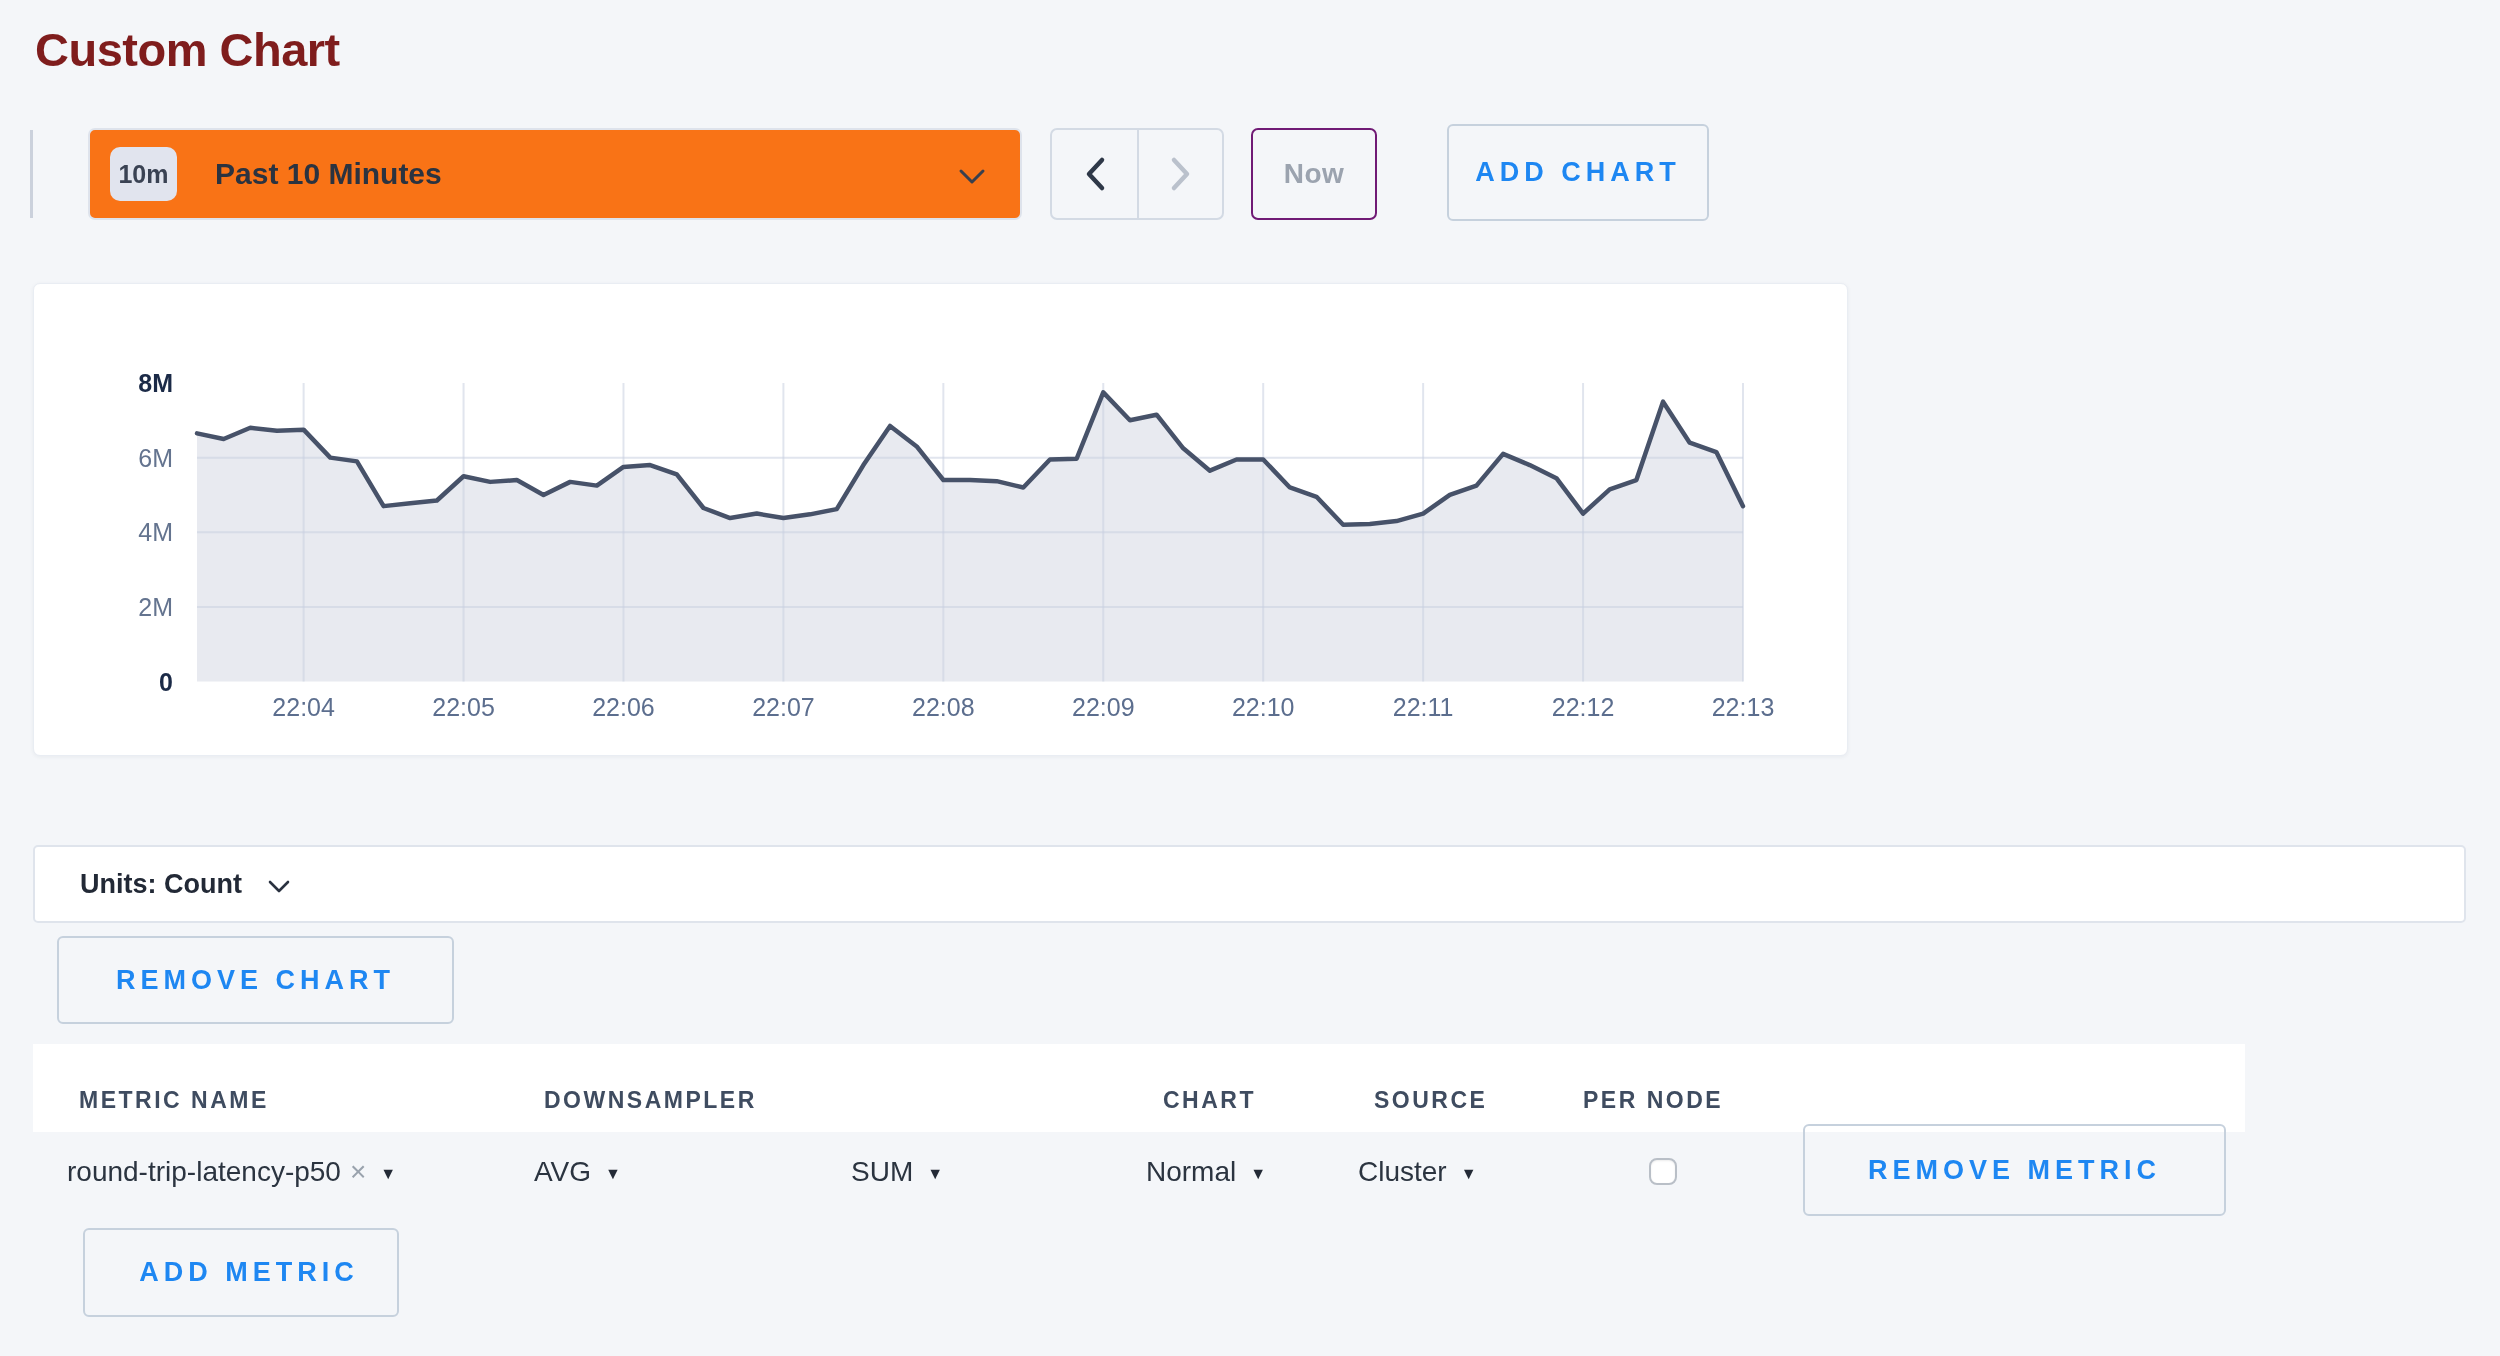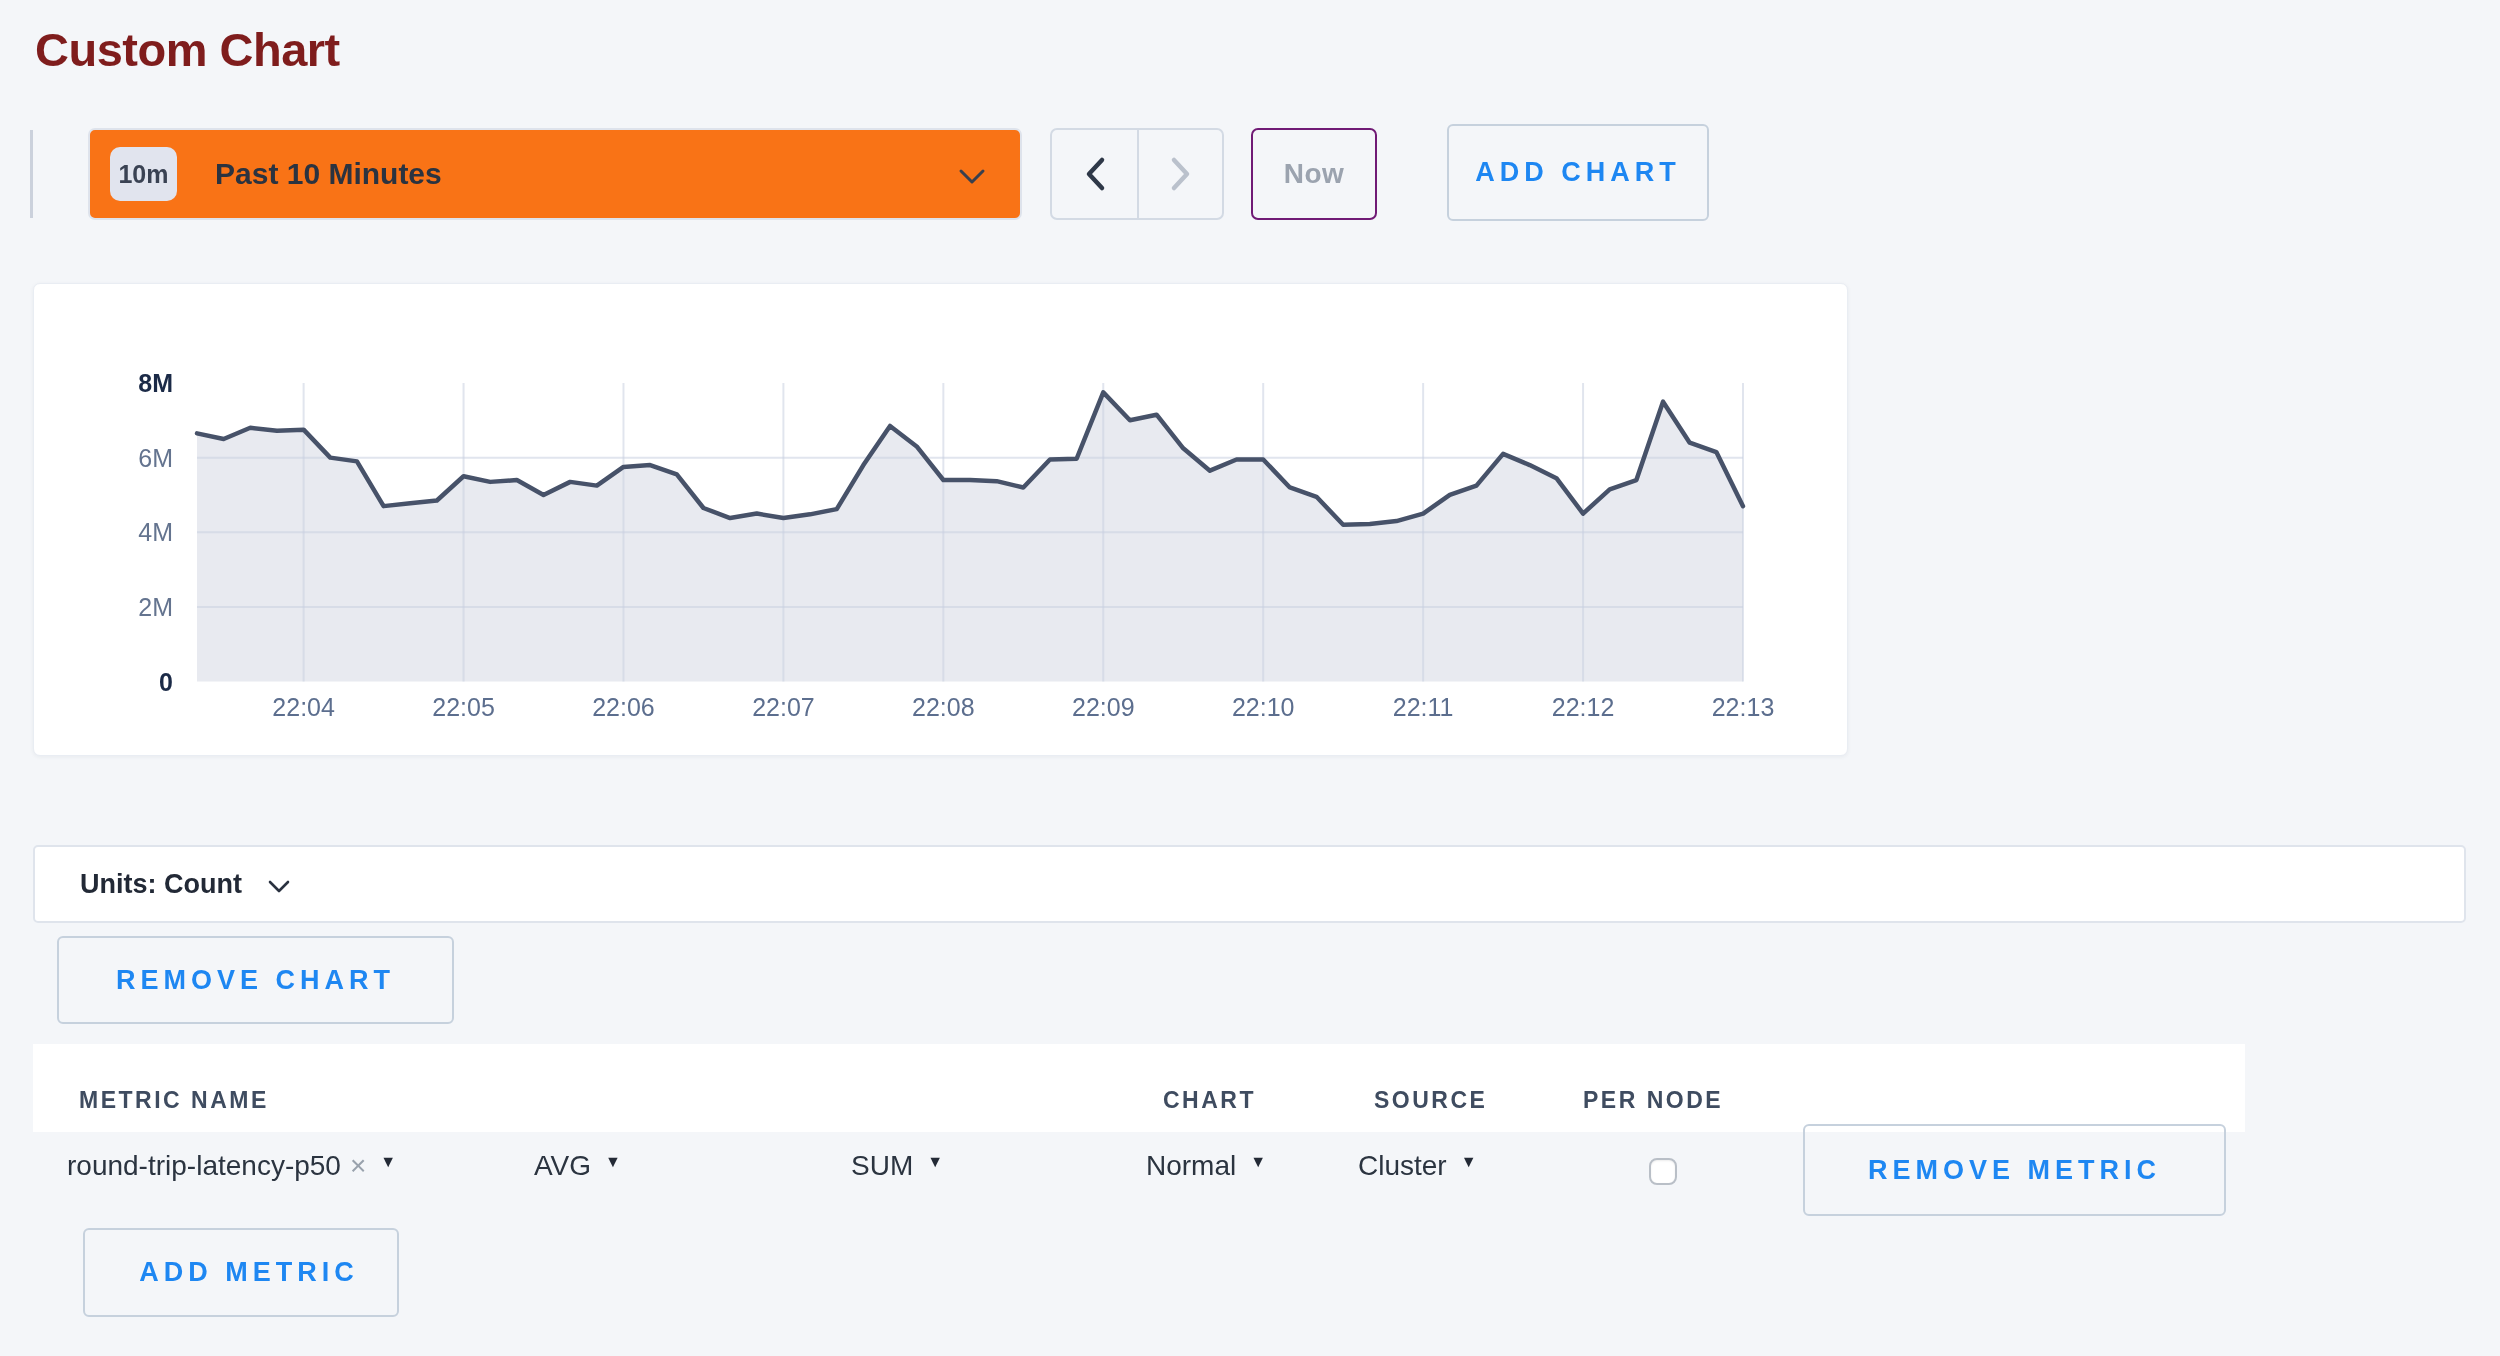--- a/index.html
+++ b/index.html
@@ -87,21 +87,21 @@
   }
   .th {
     position:absolute; top:12px; height:88px; display:flex; align-items:center;
     font-size:23px; font-weight:700; letter-spacing:2.5px; color:#3f4c60;
     white-space:nowrap;
   }
   .th0{left:46px;} .th1{left:511px;} .th2{left:832px;} .th3{left:1130px;}
   .th4{left:1341px;} .th5{left:1550px;}
 
   .row-select {
-    top:1150px; height:44px; display:flex; 
+    top:1150px; height:44px; display:flex; align-items:center;
     font-size:28px; color:#2b3440; cursor:pointer; white-space:nowrap;
   }
   #metric-name-select { left:67px; }
   #downsampler-select { left:534px; }
   #aggregator-select  { left:851px; }
   #rate-select        { left:1146px; }
   #source-select      { left:1358px; }
 
   .close-x { color:#99a2ad; font-size:28px; margin-left:9px; cursor:pointer; }
   .caret   { color:#232a36; font-size:16px; margin-left:14px; margin-top:3px; }
@@ -185,20 +185,21 @@
   <div id="units-label">Units: Count</div>
   <svg id="units-chevron" width="22" height="13" viewBox="0 0 22 13">
     <polyline points="2,2 11,11 20,2" fill="none" stroke="#2a3240" stroke-width="2.6" stroke-linecap="round" stroke-linejoin="round"></polyline>
   </svg>
 </div>
 
 <button class="abs btn-outline-blue" id="remove-chart-button">REMOVE CHART</button>
 
 <div class="abs" id="table-header-band">
   <div class="th th0">METRIC NAME</div>
+  <div class="th th1">DOWNSAMPLER</div>
   <div class="th th3">CHART</div>
   <div class="th th4">SOURCE</div>
   <div class="th th5">PER NODE</div>
 </div>
 
 <div>
   <div class="abs row-select" id="metric-name-select">
     <span>round-trip-latency-p50</span>
     <span class="close-x">×</span>
     <span class="caret">▼</span>

